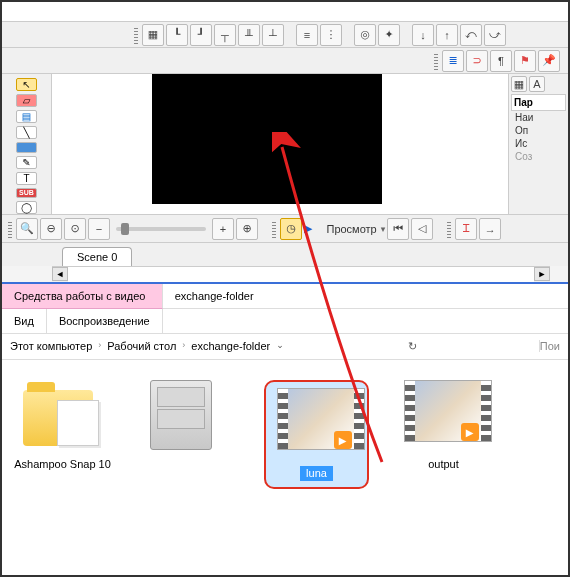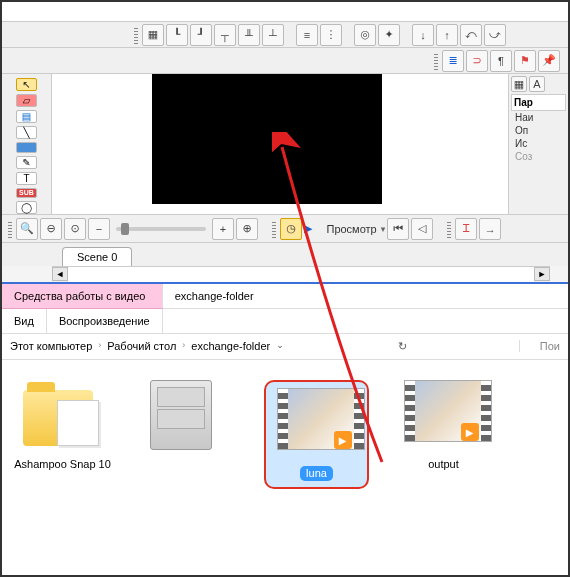--- a/index.html
+++ b/index.html
@@ -48,41 +48,41 @@
 .ex-top { display: flex; align-items: stretch; border-bottom: 1px solid #ddd; }
 .ex-tabs-left { display: flex; flex-direction: column; }
 .ex-tab { padding: 6px 12px; font-size: 11px; background: #fff; border-right: 1px solid #ddd; }
 .ex-tab-pink { background: #ffc9e3; border-bottom: 1px solid #e8a0c8; }
 .ex-tabs-mid { display: flex; flex-direction: column; flex: 1; }
 .ex-mid-top { padding: 6px 12px; font-size: 11px; border-bottom: 1px solid #ddd; }
 .ex-mid-bot { padding: 6px 12px; font-size: 11px; }
 
 .breadcrumb { display: flex; align-items: flex-start; padding: 6px 8px; border-bottom: 1px solid #ddd; font-size: 11px; gap: 6px; }
 .bc-sep { color: #888; font-size: 9px; }
-.bc-search { margin-left: auto; color: #888; padding-left: 20px; border-left: 1px solid #ddd; }
+.bc-search { margin-left: auto; color: #888; padding-left: 0; border-left: 1px solid #ddd; }
 .bc-refresh { width: 18px; text-align: center; color: #555; margin-right: 4px; }
 .bc-down { width: 14px; color: #555; font-size: 9px; }
 
 .file-grid { display: flex; padding: 20px 8px; gap: 22px; align-items: flex-start; }
 .file-item { width: 105px; display: flex; flex-direction: column; align-items: center; gap: 6px; cursor: pointer; }
 .file-item.selected { background: #cfe8ff; border: 2px solid #e03020; border-radius: 10px; padding: 6px 4px; }
 .file-thumb { width: 80px; height: 72px; position: relative; }
 .folder-icon { width: 70px; height: 56px; background: linear-gradient(#ffe89a,#f5c742); border-radius: 4px; position: relative; margin-top: 10px; }
 .folder-icon::before { content: ""; position: absolute; top: -8px; left: 4px; width: 28px; height: 10px; background: #f5c742; border-radius: 3px 3px 0 0; }
 .folder-paper { position: absolute; right: -6px; top: 10px; width: 42px; height: 46px; background: #fff; border: 1px solid #ccc; box-shadow: 2px 2px 0 #e8e8e8; }
 .cabinet-icon { width: 62px; height: 70px; background: linear-gradient(#e8e8e8,#c8c8c8); border: 1px solid #999; border-radius: 3px; position: relative; }
 .cabinet-icon::before, .cabinet-icon::after { content: ""; position: absolute; left: 6px; right: 6px; height: 18px; background: #d8d8d8; border: 1px solid #aaa; }
 .cabinet-icon::before { top: 6px; }
 .cabinet-icon::after { top: 28px; }
 .video-icon { width: 88px; height: 62px; background: #fff; border: 1px solid #aaa; position: relative; display: flex; }
 .film-edge { width: 10px; background: repeating-linear-gradient(0deg, #666 0 6px, #fff 6px 10px); }
 .film-mid { flex: 1; background: linear-gradient(135deg, #b8c8e0 0%, #e8d8c0 50%, #fff 100%); position: relative; }
 .play-badge { position: absolute; right: 2px; bottom: 0px; width: 18px; height: 18px; background: #ff9820; border-radius: 3px; display: flex; align-items: center; justify-content: center; color: #fff; font-size: 10px; }
 .file-label { font-size: 11px; text-align: center; word-break: break-all; line-height: 1.2; max-width: 100px; }
-.file-item.selected .file-label { background: #3399ff; color: #fff; padding: 1px 6px; border-radius: 5px; }
+.file-item.selected .file-label { background: #3399ff; color: #fff; padding: 1px 6px; border-radius: 0; }
 
 .big-arrow { position: absolute; left: 270px; top: 130px; pointer-events: none; z-index: 50; }
 </style>
 </head>
 <body>
 
 <div class="top-editor">
   <div class="top-menu-bar"></div>
 
   <div class="toolbar-row r1">

